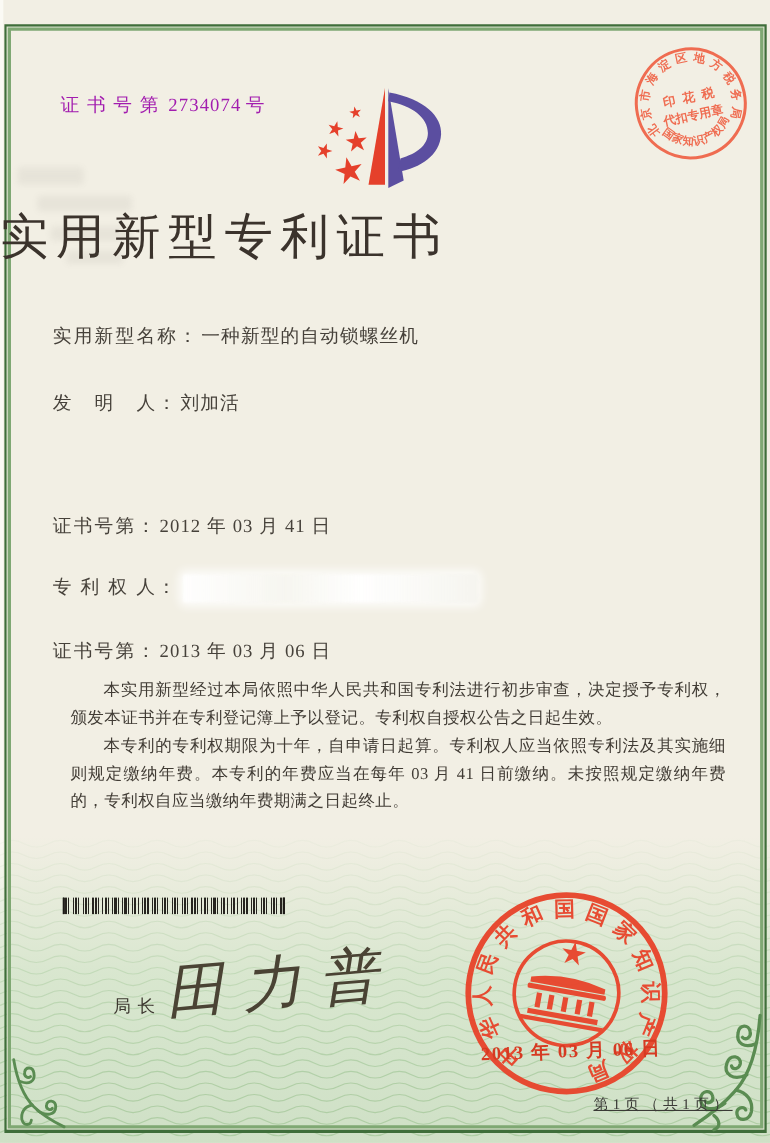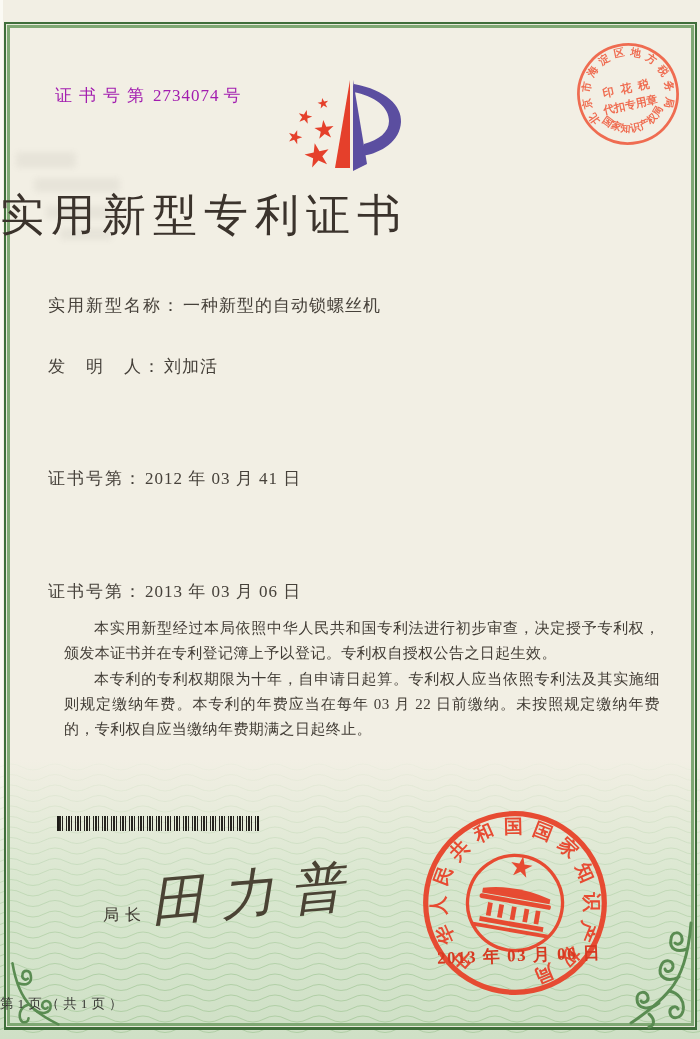--- a/index.html
+++ b/index.html
@@ -50,22 +50,22 @@
   .barcode::before{left:0;} .barcode::after{right:0;}
 
   .sig-label{position:absolute;left:103px;top:905px;font-size:16px;letter-spacing:6px;color:#3c372f;}
   .sig-name{position:absolute;left:150px;top:858px;font-size:54px;font-style:italic;
     letter-spacing:16px;color:#4a4334;transform:rotate(-5deg);white-space:nowrap;}
 
   .org-seal{position:absolute;left:420px;top:808px;width:190px;height:190px;opacity:.95;}
   .seal-date{position:absolute;left:437px;top:944px;font-size:17px;font-weight:600;
     letter-spacing:1.5px;color:#d63a22;transform:rotate(-2deg);white-space:nowrap;}
 
-  .footer{position:absolute;left:0;top:995px;width:666px;text-align:left;
-    font-size:13.5px;letter-spacing:4px;color:#3a3a36;}
+  .footer{position:absolute;left:0;top:995px;width:666px;text-align:right;
+    font-size:13.5px;letter-spacing:4px;color:#3a3a36;text-decoration:underline;}
 
   .corner{position:absolute;}
   .corner-right{right:6px;bottom:10px;width:65px;height:110px;}
   .corner-left{left:6px;bottom:10px;width:58px;height:84px;transform:scaleX(-1);}
 </style>
 </head>
 <body>
 
 <div class="page">
 
@@ -179,27 +179,30 @@
 
   <div class="field" style="top:294px;">
     <span class="f-label">实用新型名称：</span><span class="f-value">一种新型的自动锁螺丝机</span>
   </div>
   <div class="field" style="top:355px;">
     <span class="f-label">发　明　人：</span><span class="f-value">刘加活</span>
   </div>
   <div class="field" style="top:467px;">
     <span class="f-label">证书号第：</span><span class="f-value">2012 年 03 月 41 日</span>
   </div>
+  <div class="field" style="top:522px;">
+    <span class="f-label">专 利 权 人：</span><span class="redact"></span>
+  </div>
   <div class="field" style="top:580px;">
     <span class="f-label">证书号第：</span><span class="f-value">2013 年 03 月 06 日</span>
   </div>
 
   <div class="bodytext">
     <p>本实用新型经过本局依照中华人民共和国专利法进行初步审查，决定授予专利权，颁发本证书并在专利登记簿上予以登记。专利权自授权公告之日起生效。</p>
-    <p>本专利的专利权期限为十年，自申请日起算。专利权人应当依照专利法及其实施细则规定缴纳年费。本专利的年费应当在每年 03 月 22 日前缴纳。未按照规定缴纳年费的，专利权自应当缴纳年费期满之日起终止。</p>
+    <p>本专利的专利权期限为十年，自申请日起算。专利权人应当依照专利法及其实施细则规定缴纳年费。本专利的年费应当在每年 03 月 41 日前缴纳。未按照规定缴纳年费的，专利权自应当缴纳年费期满之日起终止。</p>
   </div>
 
   <div class="barcode"></div>
 
   <div class="sig-label">局长</div>
   <div class="sig-name">田力普</div>
 
   <svg class="org-seal" viewBox="0 0 200 200">
     <g transform="translate(100 100) rotate(10)">
       <circle r="94" fill="none" stroke="#e8432a" stroke-width="5.5"></circle>

